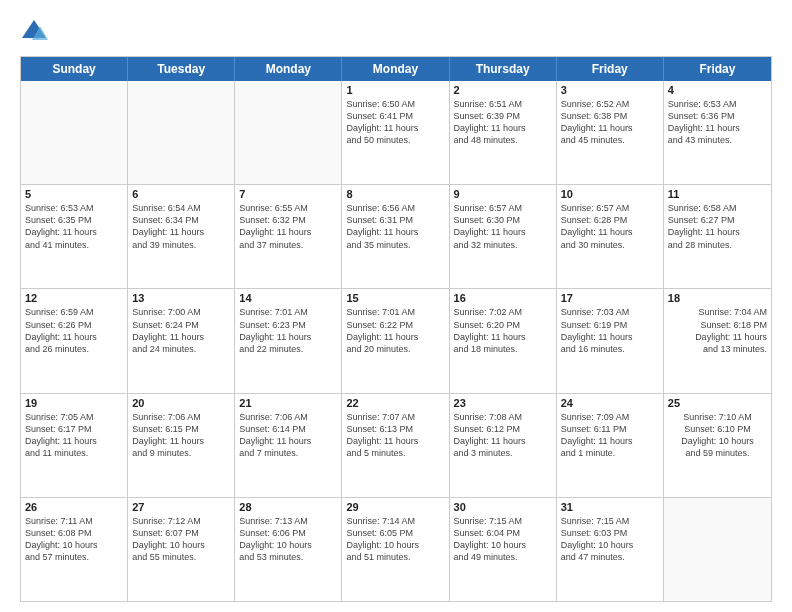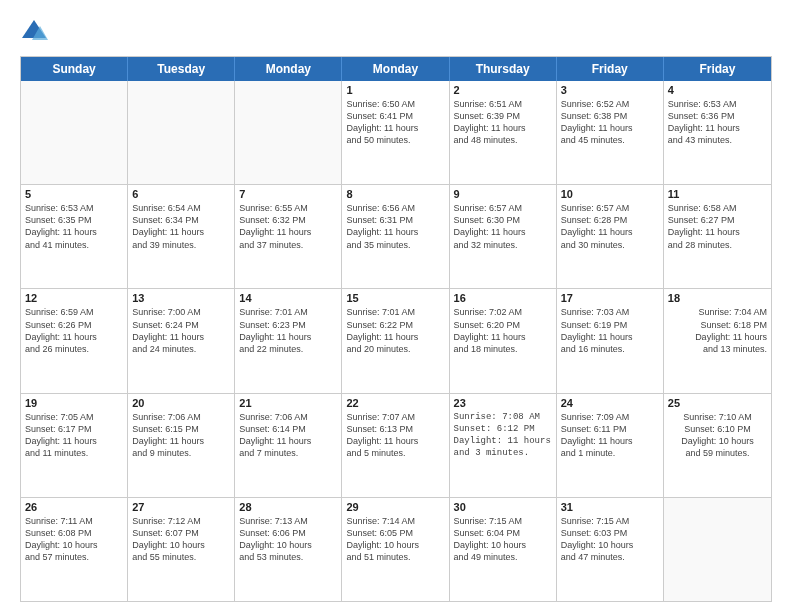--- a/index.html
+++ b/index.html
@@ -305,21 +305,21 @@
           </div>
           <div class="cal-cell">
             <div class="day-number">22</div>
             <div class="day-info" style="white-space: pre-line;">Sunrise: 7:07 AM
 Sunset: 6:13 PM
 Daylight: 11 hours
 and 5 minutes.</div>
           </div>
           <div class="cal-cell">
             <div class="day-number">23</div>
-            <div class="day-info" style="white-space: pre-line; font-family: Liberation Mono, monospace;">Sunrise: 7:08 AM
+            <div class="day-info" style="white-space: pre-line;">Sunrise: 7:08 AM
 Sunset: 6:12 PM
 Daylight: 11 hours
 and 3 minutes.</div>
           </div>
           <div class="cal-cell">
             <div class="day-number">24</div>
             <div class="day-info" style="white-space: pre-line;">Sunrise: 7:09 AM
 Sunset: 6:11 PM
 Daylight: 11 hours
 and 1 minute.</div>

